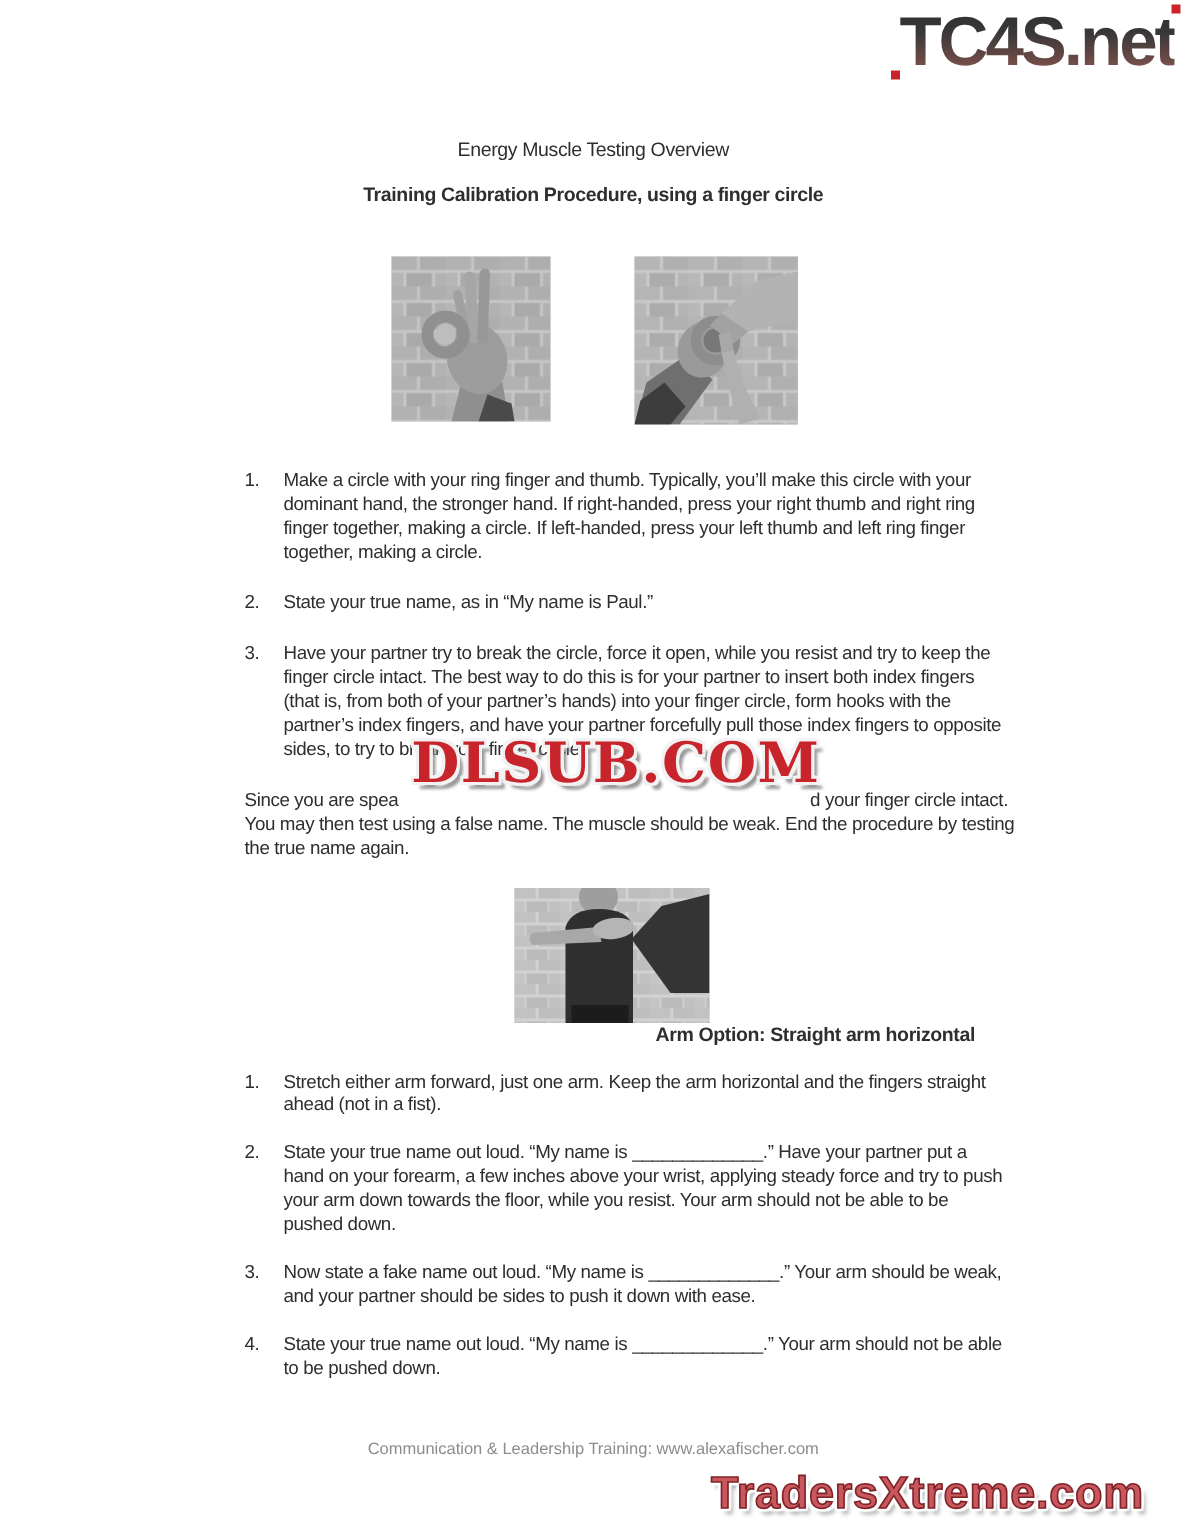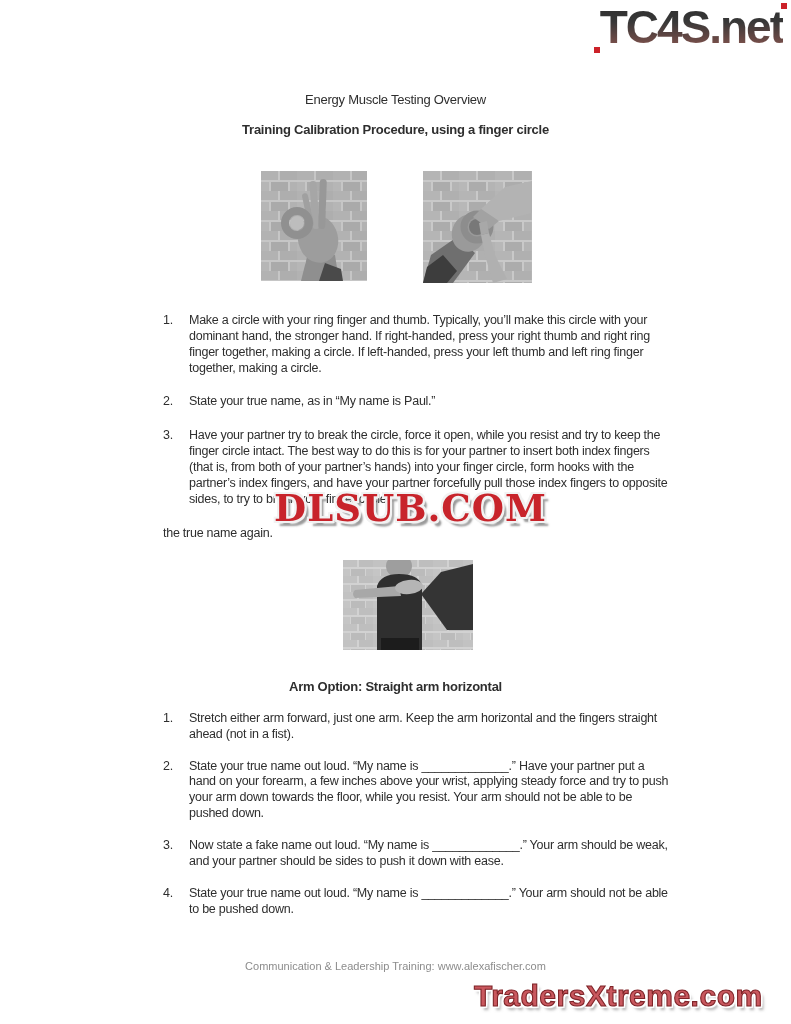--- a/index.html
+++ b/index.html
@@ -27,21 +27,21 @@
   .photo{display:block;background:#b9b9b9;}
   .list{margin-top:30px;}
   .li{display:flex;margin-bottom:18px;}
   .li .num{width:26px;flex:0 0 26px;}
   .li .txt{flex:1;}
   .para{margin-top:0;}
   .para-line1{display:flex;justify-content:space-between;white-space:nowrap;}
   .para-line{white-space:nowrap;}
   .mid-photo-wrap{margin-top:18px;margin-left:180px;}
   .arm-heading{
-    margin-top:29px;text-align:center;position:relative;left:-22px;
+    text-align:right;position:relative;left:-22px;
     font-size:13px;font-weight:bold;
   }
   .list2{margin-top:16px;}
   .list2 .li{margin-bottom:16px;}
   .footer{
     position:absolute;left:0;top:960px;width:791px;
     text-align:center;font-size:11px;color:#8c8c8c;letter-spacing:0;
   }
   
   .tc4s{
@@ -160,20 +160,25 @@
         <span class="num">2.</span>
         <span class="txt">State your true name, as in “My name is Paul.”</span>
       </div>
       <div class="li">
         <span class="num">3.</span>
         <span class="txt">Have your partner try to break the circle, force it open, while you resist and try to keep the finger circle intact. The best way to do this is for your partner to insert both index fingers (that is, from both of your partner’s hands) into your finger circle, form hooks with the partner’s index fingers, and have your partner forcefully pull those index fingers to opposite sides, to try to break your finger circle.</span>
       </div>
     </div>
 
     <div class="para">
+      <div class="para-line1">
+        <span>Since you are spea</span>
+        <span>d your finger circle intact.</span>
+      </div>
+      <div class="para-line">You may then test using a false name. The muscle should be weak. End the procedure by testing</div>
       <div class="para-line">the true name again.</div>
     </div>
 
     <div class="mid-photo-wrap">
       <svg class="photo" width="130" height="90" viewBox="0 0 130 90">
         <defs>
           <pattern id="brick3" width="30" height="16" patternUnits="userSpaceOnUse">
             <rect width="30" height="16" fill="#d2d2d2"></rect>
             <rect x="0" y="0" width="14" height="7" fill="#c2c2c2"></rect>
             <rect x="16" y="0" width="14" height="7" fill="#bebebe"></rect>

